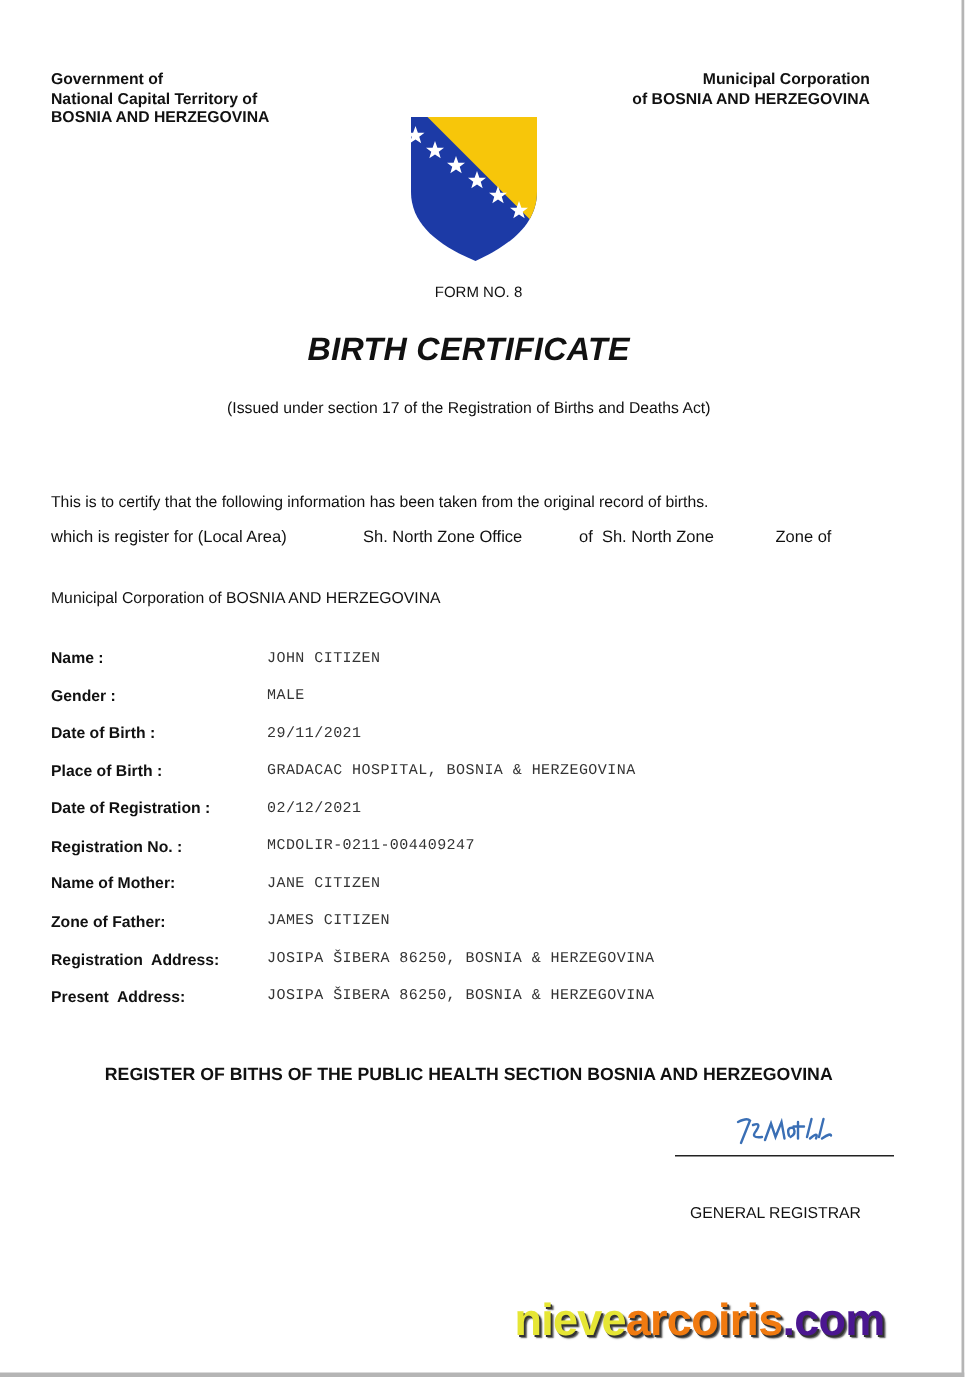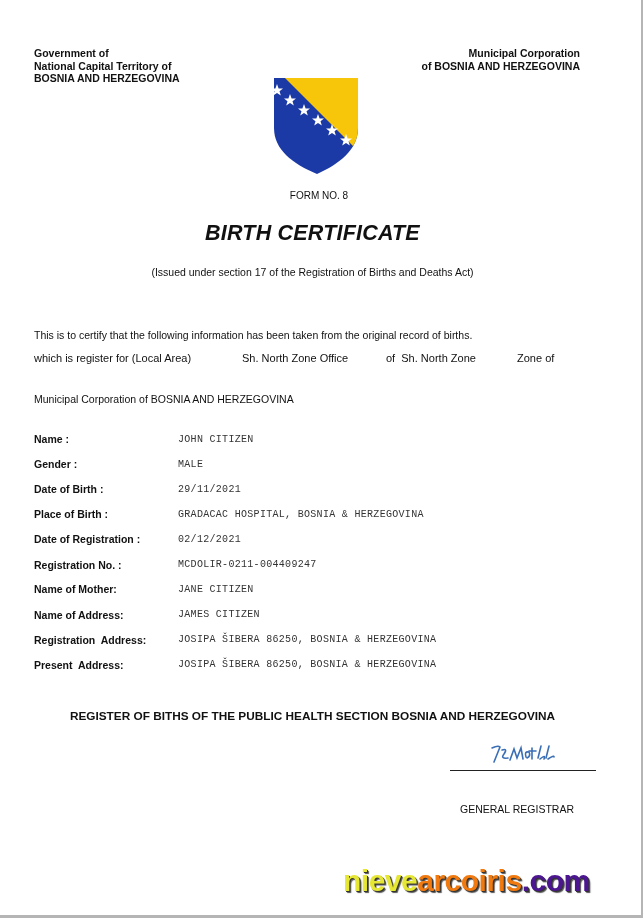--- a/index.html
+++ b/index.html
@@ -103,21 +103,21 @@
 
   <div class="abs field-label" style="top:533px;">Date of Registration :</div>
   <div class="abs field-value" style="top:534px;">02/12/2021</div>
 
   <div class="abs field-label" style="top:559px;">Registration No. :</div>
   <div class="abs field-value" style="top:559px;">MCDOLIR-0211-004409247</div>
 
   <div class="abs field-label" style="top:583px;">Name of Mother:</div>
   <div class="abs field-value" style="top:584px;">JANE CITIZEN</div>
 
-  <div class="abs field-label" style="top:609px;">Name of Address:</div>
+  <div class="abs field-label" style="top:609px;">Zone of Father:</div>
   <div class="abs field-value" style="top:609px;">JAMES CITIZEN</div>
 
   <div class="abs field-label" style="top:634px; white-space:pre;">Registration  Address:</div>
   <div class="abs field-value" style="top:634px;">JOSIPA ŠIBERA 86250, BOSNIA &amp; HERZEGOVINA</div>
 
   <div class="abs field-label" style="top:659px; white-space:pre;">Present  Address:</div>
   <div class="abs field-value" style="top:659px;">JOSIPA ŠIBERA 86250, BOSNIA &amp; HERZEGOVINA</div>
 </div>
 
 <div class="abs register">REGISTER OF BITHS OF THE PUBLIC HEALTH SECTION BOSNIA AND HERZEGOVINA</div>

